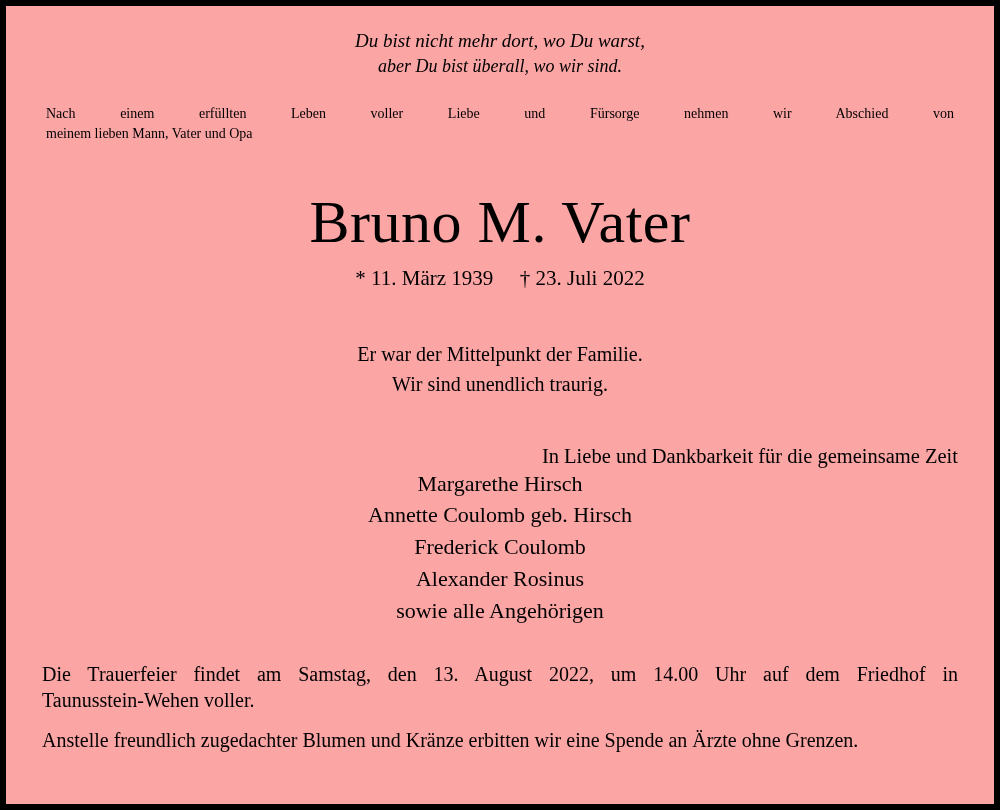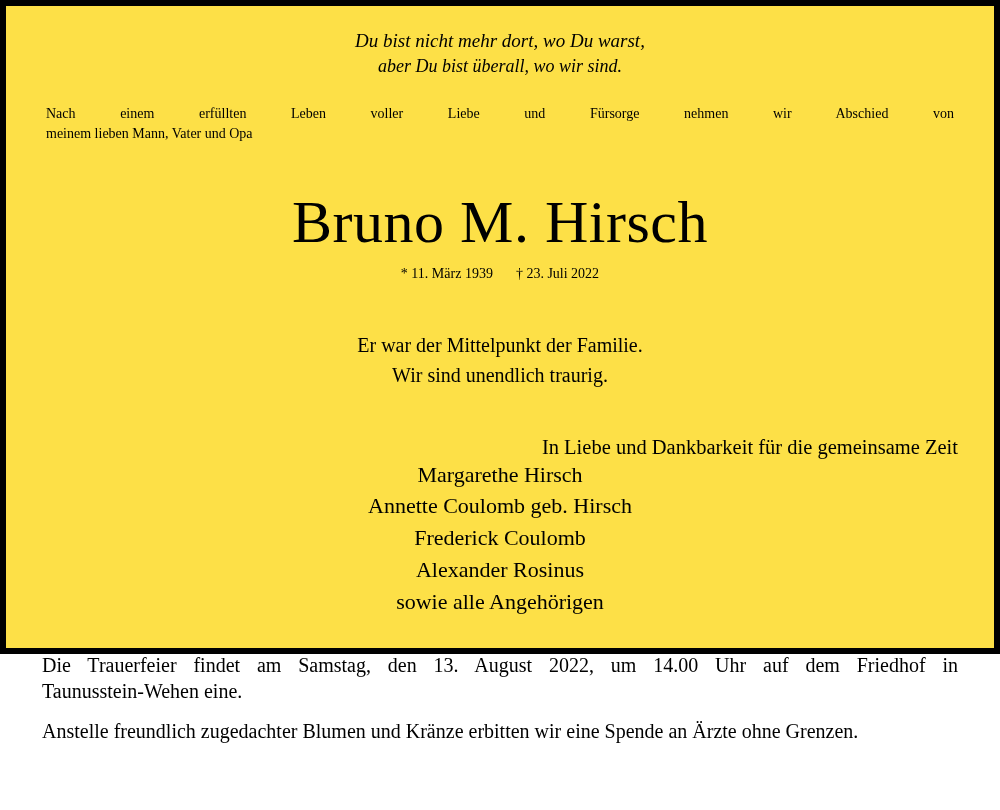--- a/index.html
+++ b/index.html
@@ -10,23 +10,23 @@
   body {
     width: 1000px;
     height: 810px;
     font-family: "Liberation Serif", serif;
     color: #000000;
     overflow: hidden;
   }
   .obituary {
     box-sizing: border-box;
     width: 1000px;
-    height: 654px;
+    height: 810px;
     border: 6px solid #000000;
-    background: #fde047;
+    background: #fca5a5;
     padding: 18px 36px 10px 36px;
   }
   .epitaph {
     text-align: center;
     font-style: italic;
     font-size: 19px;
     line-height: 1.35;
     margin-top: 4px;
   }
   .epitaph .line2 {
@@ -52,21 +52,21 @@
     margin-top: 46px;
     text-align: center;
     font-size: 60px;
     letter-spacing: 0.5px;
     line-height: 1.05;
     font-weight: normal;
   }
   .dates {
     margin-top: 12px;
     text-align: center;
-    font-size: 14px;
+    font-size: 21px;
   }
   .dates .sep {
     display: inline-block;
     width: 16px;
   }
   .verse {
     margin-top: 48px;
     text-align: center;
     font-size: 20px;
     line-height: 1.5;
@@ -110,21 +110,21 @@
   <div class="epitaph">
     <div class="line1">Du bist nicht mehr dort, wo Du warst,</div>
     <div class="line2">aber Du bist überall, wo wir sind.</div>
   </div>
 
   <div class="intro">
     <span class="ln j">Nach einem erfüllten Leben voller Liebe und Fürsorge nehmen wir Abschied von</span>
     <span class="ln">meinem lieben Mann, Vater und Opa</span>
   </div>
 
-  <div class="name">Bruno M. Hirsch</div>
+  <div class="name">Bruno M. Vater</div>
 
   <div class="dates">
     <span>* 11. März 1939</span>
     <span class="sep"></span>
     <span>† 23. Juli 2022</span>
   </div>
 
   <div class="verse">
     <div>Er war der Mittelpunkt der Familie.</div>
     <div>Wir sind unendlich traurig.</div>
@@ -136,21 +136,21 @@
     <span class="m">Margarethe Hirsch</span>
     <span class="m">Annette Coulomb geb. Hirsch</span>
     <span class="m">Frederick Coulomb</span>
     <span class="m">Alexander Rosinus</span>
     <span class="m">sowie alle Angehörigen</span>
   </div>
 
   <div class="footer">
     <div class="para">
       <span class="jl">Die Trauerfeier findet am Samstag, den 13. August 2022, um 14.00 Uhr auf dem Friedhof in</span>
-      <span class="last">Taunusstein-Wehen eine.</span>
+      <span class="last">Taunusstein-Wehen voller.</span>
     </div>
     <div class="para">
       <span class="last">Anstelle freundlich zugedachter Blumen und Kränze erbitten wir eine Spende an Ärzte ohne Grenzen.</span>
 
     </div>
   </div>
 
 </div>
 
 </body></html>

